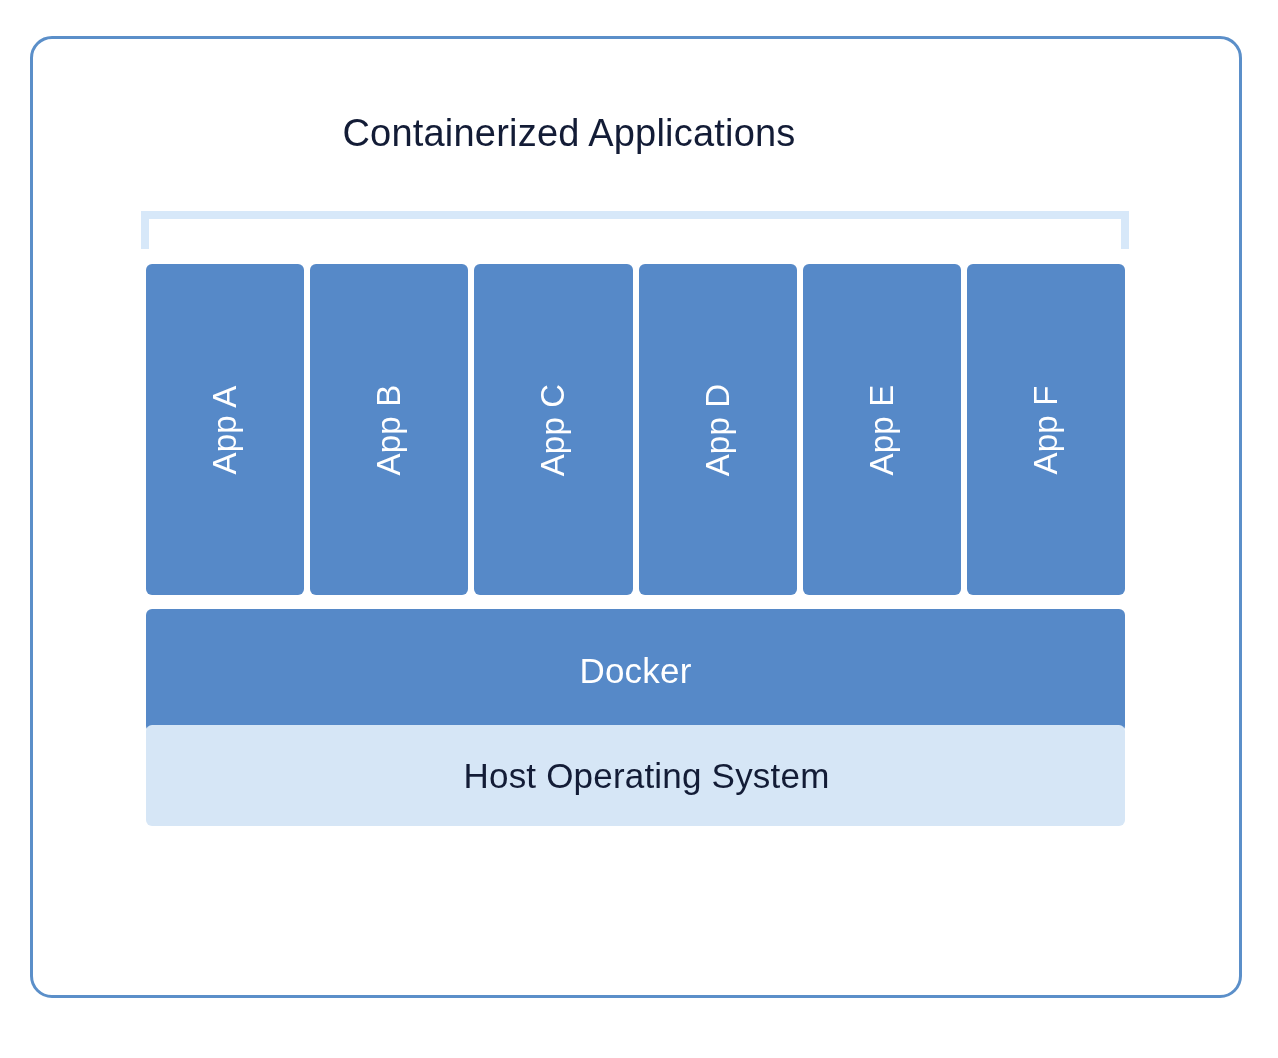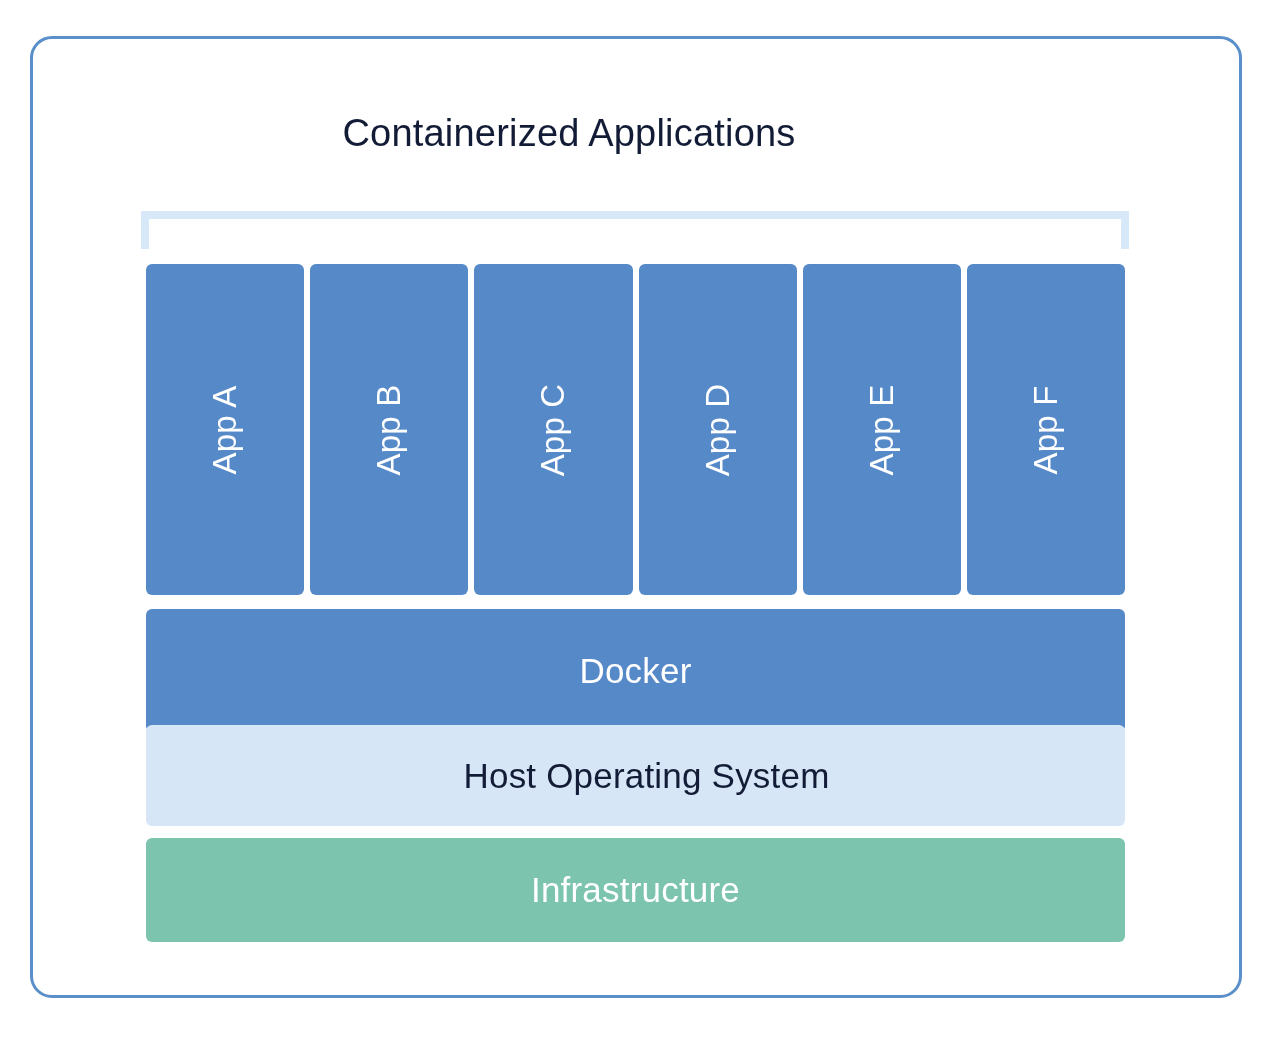--- a/index.html
+++ b/index.html
@@ -171,15 +171,14 @@
     </div>
     <div class="app-box">
       <span class="app-label">App F</span>
     </div>
   </div>
 
   <div class="band band-docker">Docker</div>
 
   <div class="band band-host">Host Operating System</div>
 
-  <div class="band band-infra">Infrastructure</div>
 
 </div>
 
 </body></html>

